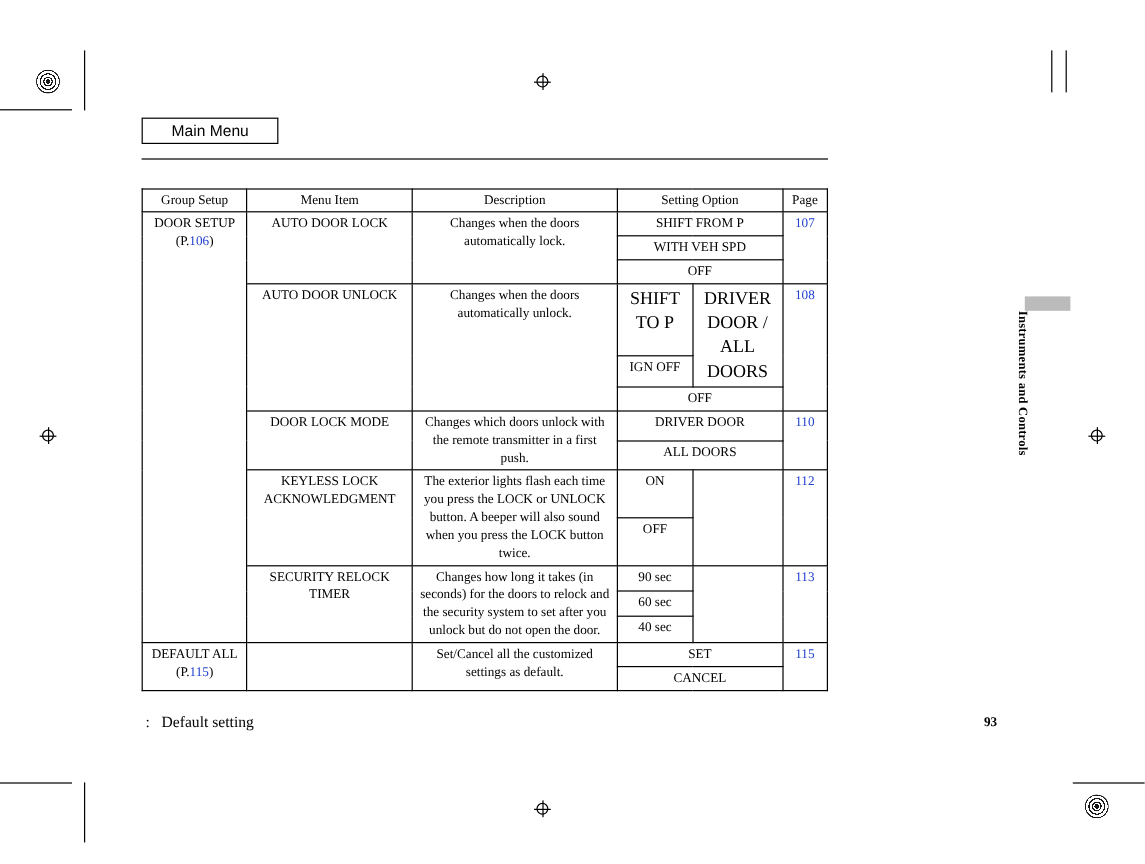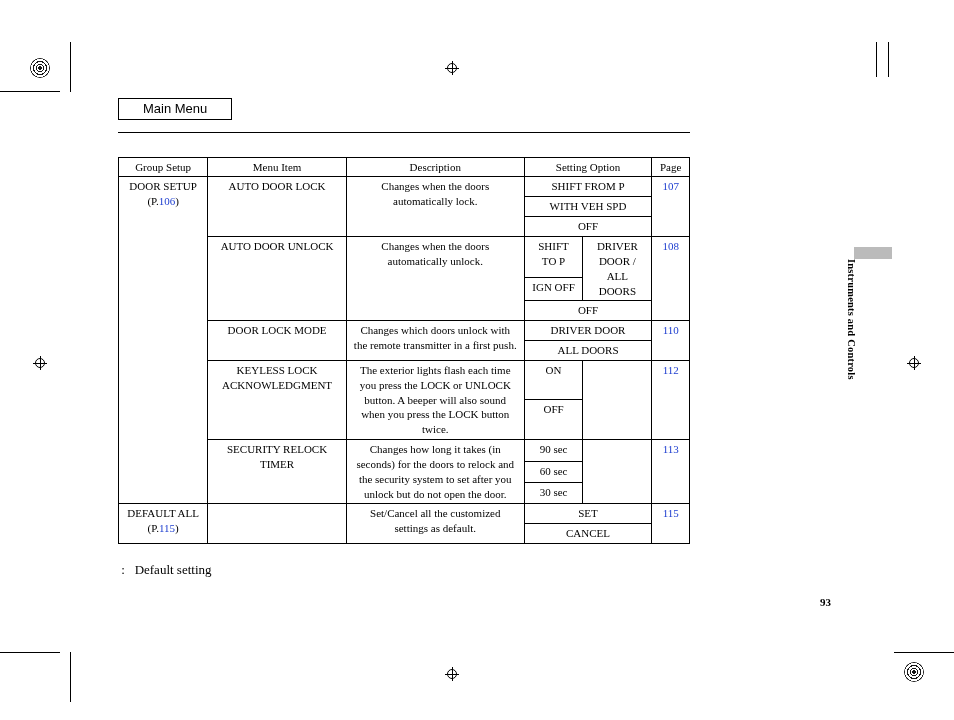--- a/index.html
+++ b/index.html
@@ -95,21 +95,21 @@
     vertical-align: top;
     text-align: center;
     line-height: 1.35;
   }
   table.setup th {
     font-weight: normal;
     text-align: center;
   }
   .page-col { text-align: center; margin-top: 22px; }
   a.ref { color: #2040d0; text-decoration: none; }
-  .opt-sub { font-size: 11px; }
+  .opt-sub { font-size: 15px; }
 
   
   .side-tab {
     position: absolute;
     top: 259px;
     left: 843px;
     width: 14px;
     font-size: 10.5px;
     writing-mode: vertical-rl;
     font-weight: bold;
@@ -257,21 +257,21 @@
         </td>
         <td rowspan="3">Changes how long it takes (in seconds) for the doors to relock and the security system to set after you unlock but do not open the door.</td>
         <td>90 sec</td>
         <td rowspan="3"></td>
         <td rowspan="3" class="page-col"><a class="ref">113</a></td>
       </tr>
       <tr>
           <td>60 sec</td>
         </tr>
       <tr>
-          <td>30 sec</td>
+          <td>40 sec</td>
         </tr>
 
       <tr>
         <td rowspan="2">
           <span>DEFAULT ALL</span><br>
           <span>(P.</span><a class="ref">115</a><span>)</span>
         </td>
         <td rowspan="2"></td>
         <td rowspan="2">Set/Cancel all the customized settings as default.</td>
         <td colspan="2">SET</td>

